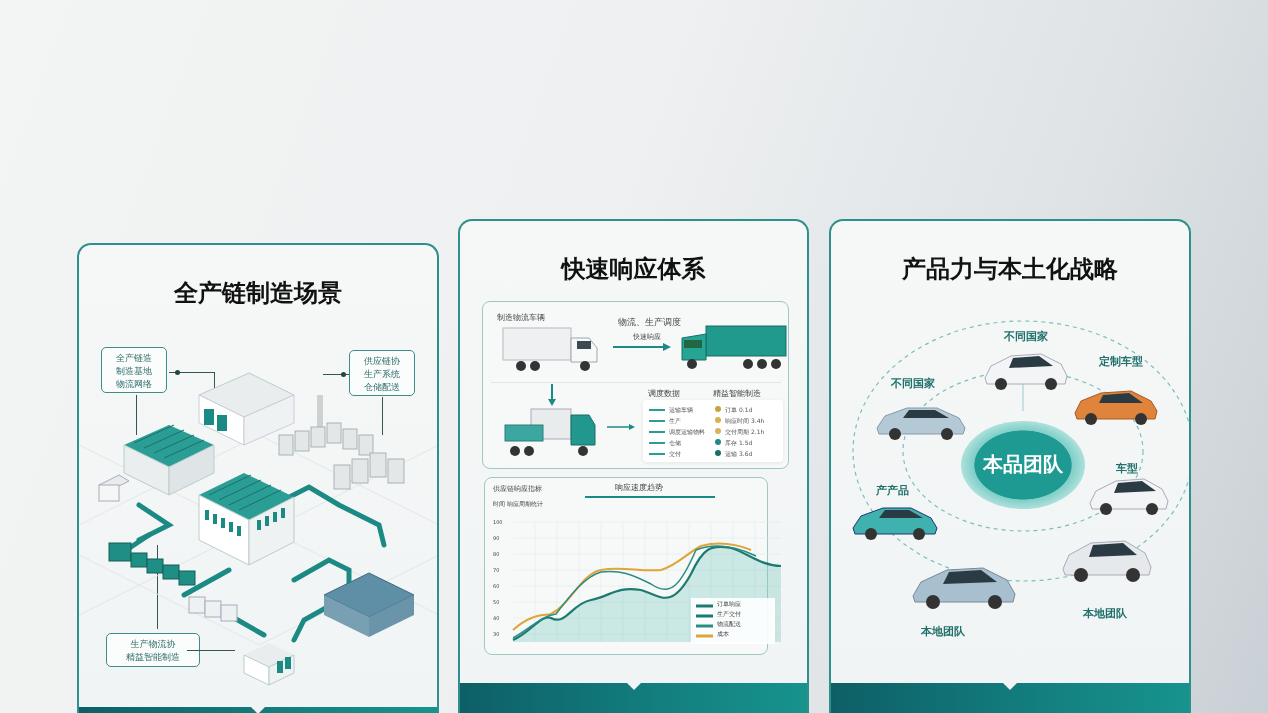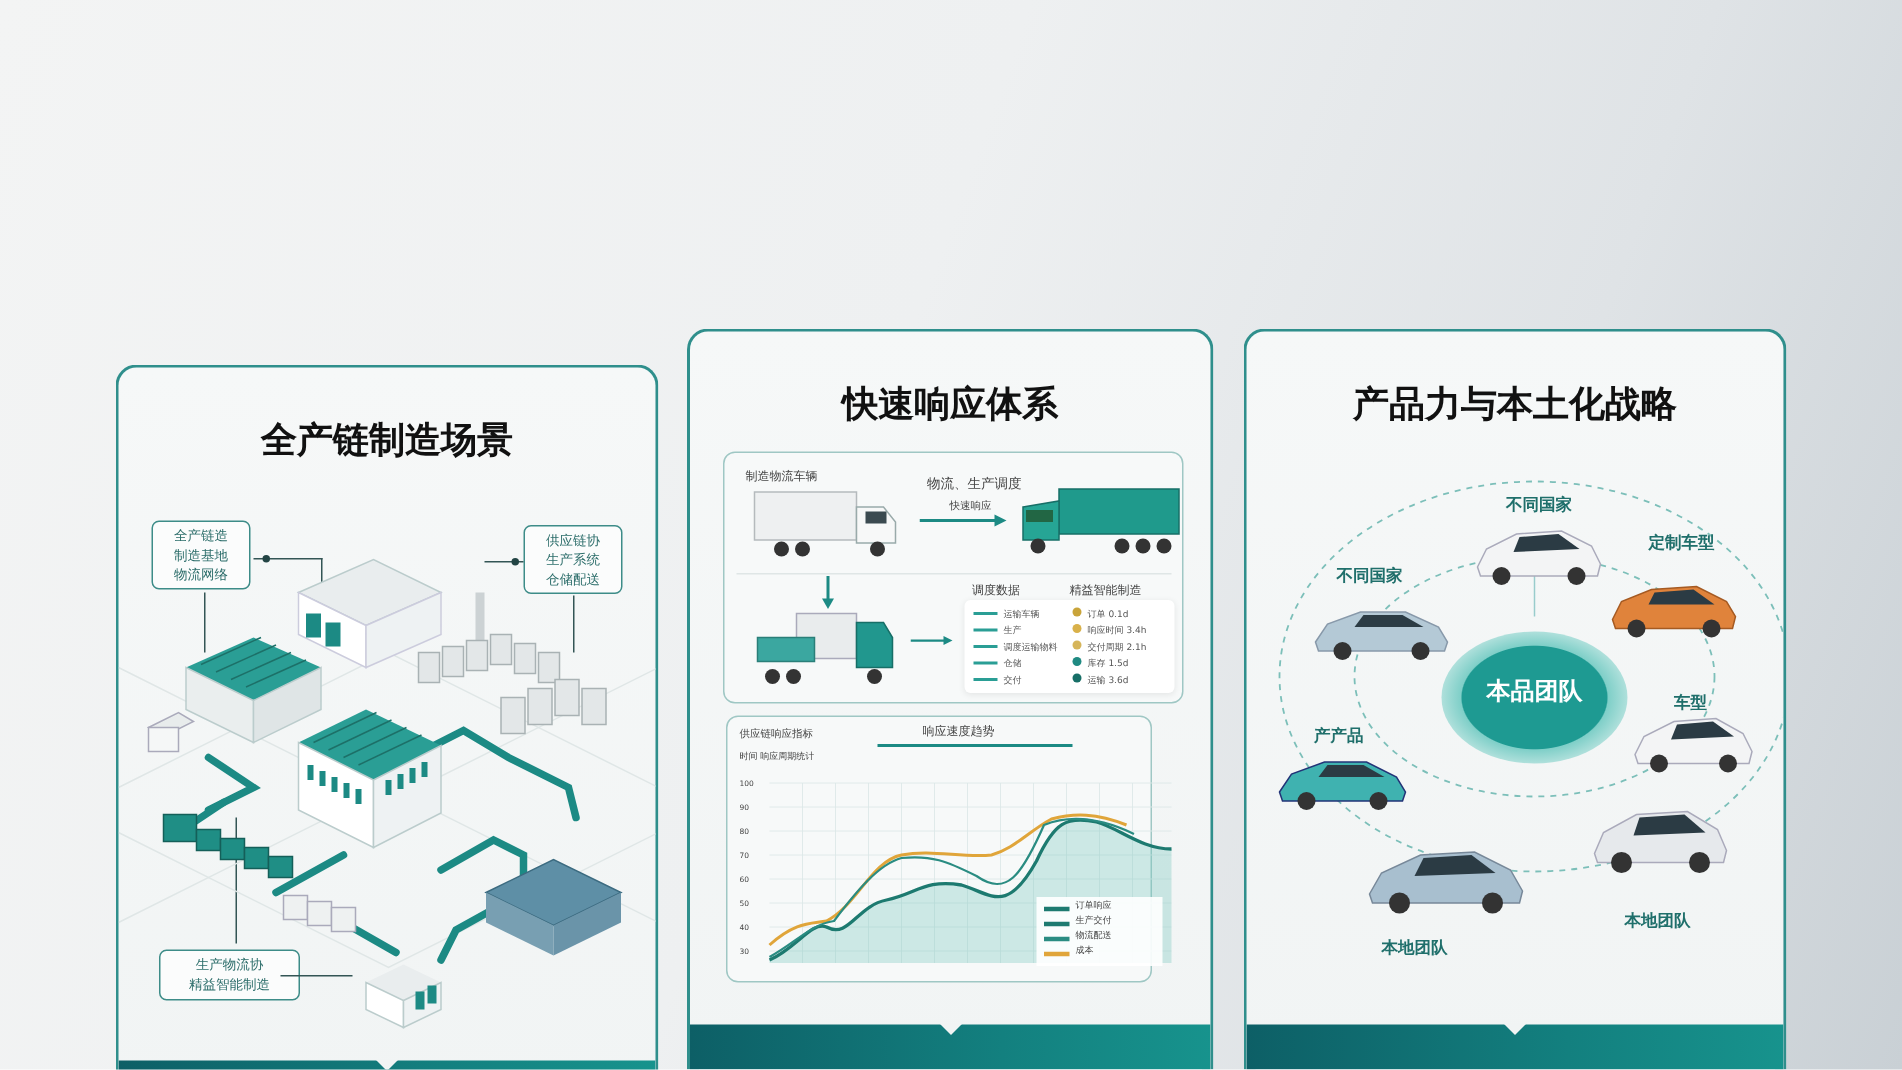--- a/index.html
+++ b/index.html
@@ -61,21 +61,21 @@
   }
 
   
   .car-label { position: absolute; font-size: 11px; color: #1f6f6b; font-weight: bold; white-space: nowrap; }
   .hub {
     position: absolute; left: 130px; top: 200px; width: 124px; height: 88px; border-radius: 50%;
     background: radial-gradient(ellipse at center, #1e9a92 0%, #1e9a92 55%, #7fcfc8 56%, #bde5e1 75%, #d9efed 100%);
   }
   .hub-label {
     position: absolute; left: 130px; top: 230px; width: 124px; text-align: center;
-    color: #fff; font-weight: bold; font-size: 16px;
+    color: #fff; font-weight: bold; font-size: 20px;
   }
   .car { position: absolute; }
 </style>
 </head>
 <body>
 
 <div class="title">
 </div>
 
 <div class="card" id="card1">

